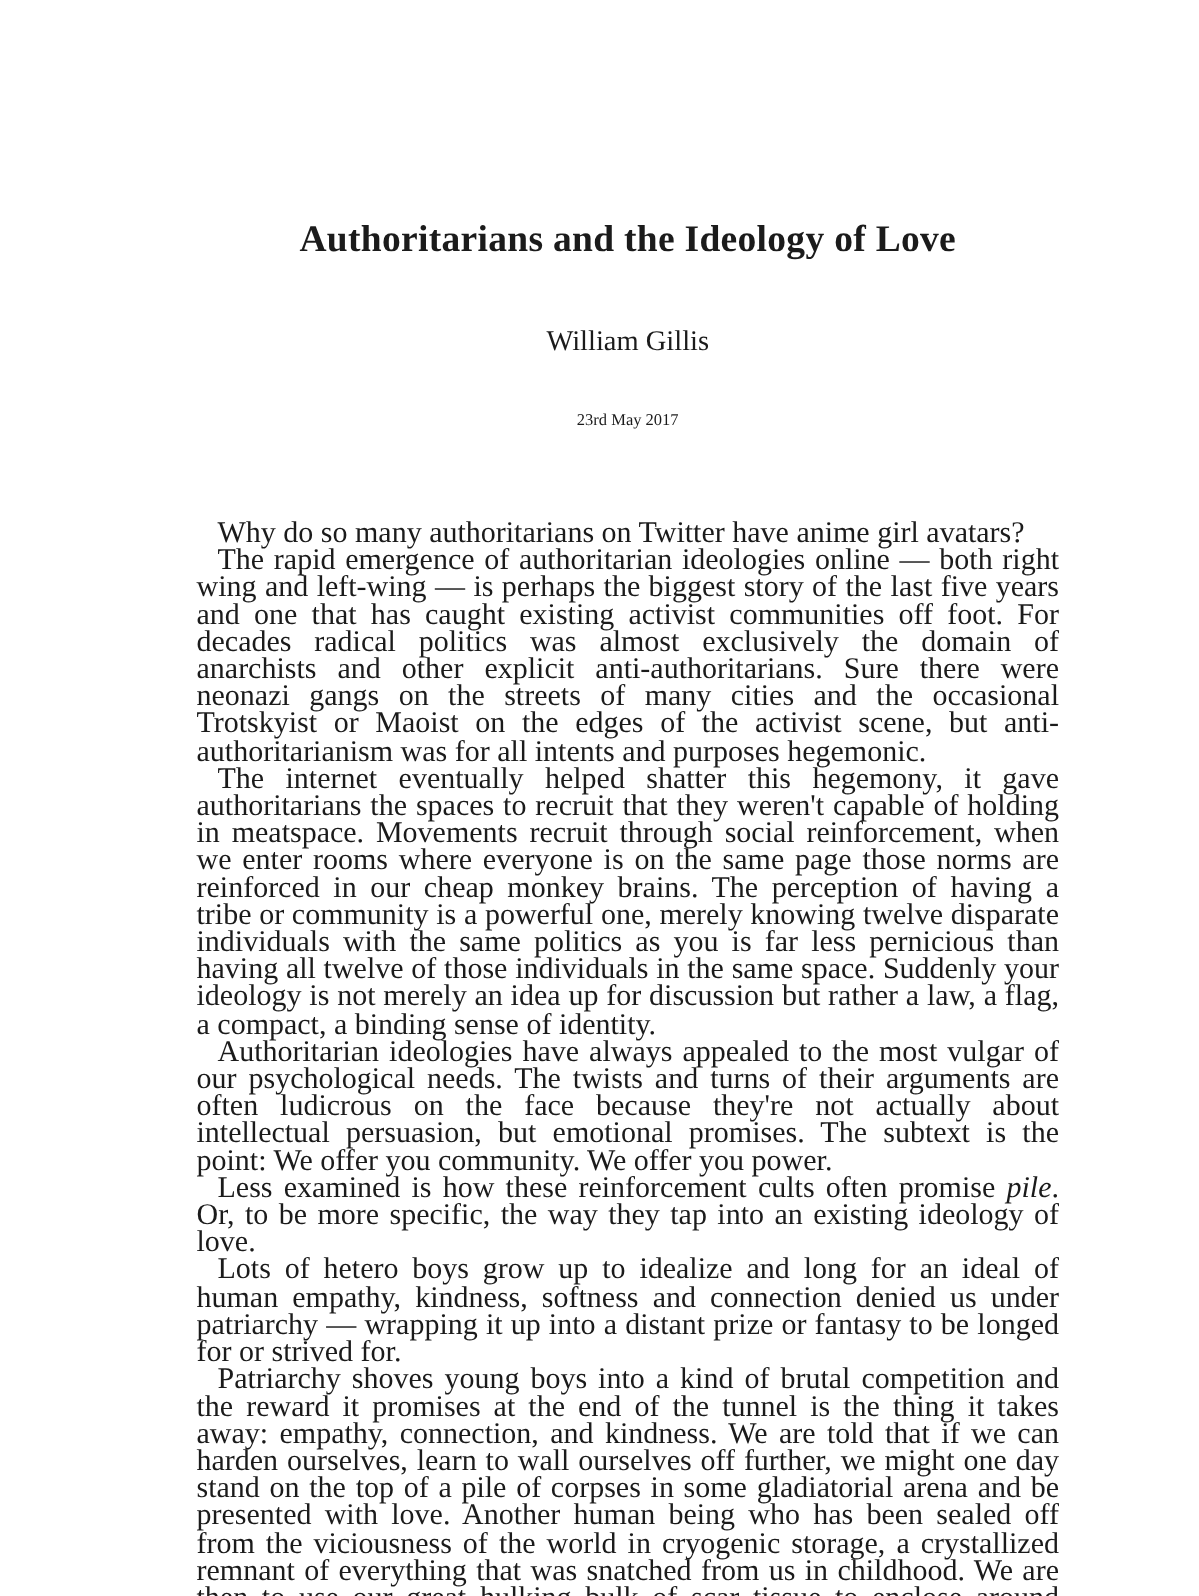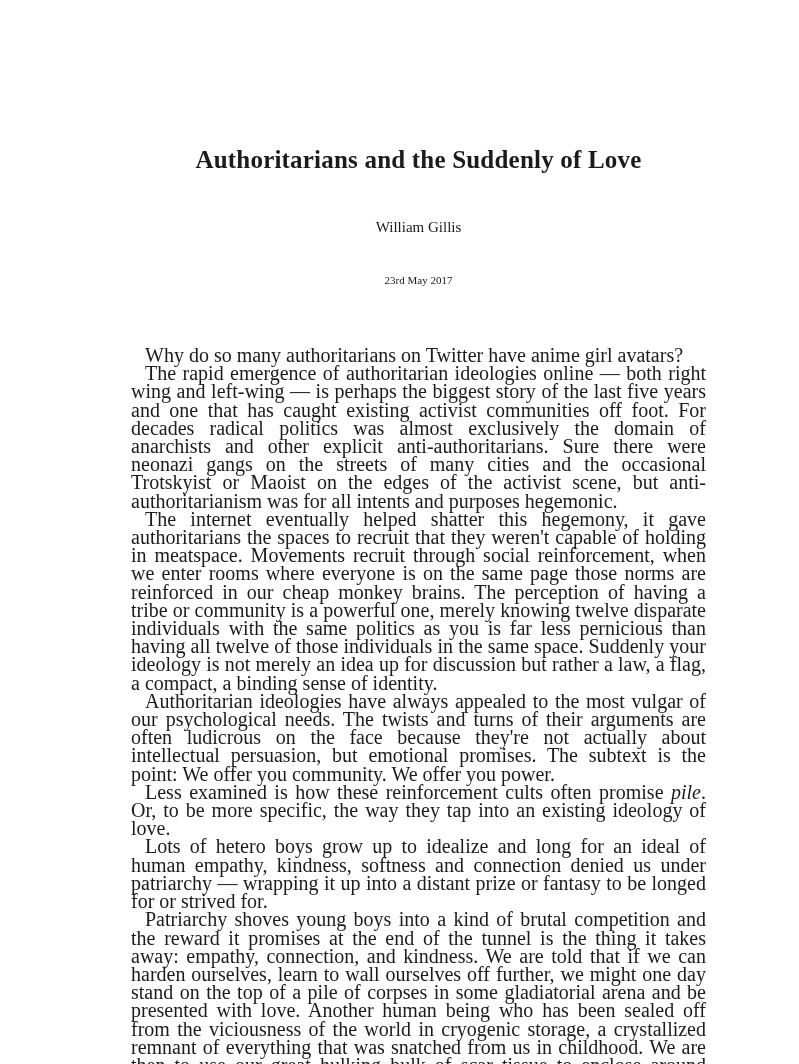--- a/index.html
+++ b/index.html
@@ -25,21 +25,21 @@
   .doc-title {
     margin: 146px 0 0 0;
     font-size: 25px;
     line-height: 27px;
     font-weight: 700;
     text-align: center;
     letter-spacing: 0.2px;
   }
   .doc-author {
     margin-top: 46px;
-    font-size: 15px;
+    font-size: 19px;
     line-height: 17px;
     text-align: center;
   }
   .doc-date {
     margin-top: 36px;
     font-size: 11px;
     line-height: 17px;
     text-align: center;
   }
   .doc-body {
@@ -55,21 +55,21 @@
   }
   .para em {
     font-style: italic;
   }
 </style>
 </head>
 <body>
 
 <div class="page">
   <div class="content">
-    <h1 class="doc-title">Authoritarians and the Suddenly of Love</h1>
+    <h1 class="doc-title">Authoritarians and the Ideology of Love</h1>
     <div class="doc-author">William Gillis</div>
     <div class="doc-date">23rd May 2017</div>
     <div class="doc-body">
         <p class="para"><span>Why do so many authoritarians on Twitter have anime girl avatars?</span></p>
         <p class="para"><span>The rapid emergence of authoritarian ideologies online — both right wing and left-wing — is perhaps the biggest story of the last five years and one that has caught existing activist communities off foot. For decades radical politics was almost exclusively the domain of anarchists and other explicit anti-authoritarians. Sure there were neonazi gangs on the streets of many cities and the occasional Trotskyist or Maoist on the edges of the activist scene, but anti-authoritarianism was for all intents and purposes hegemonic.</span></p>
         <p class="para"><span>The internet eventually helped shatter this hegemony, it gave authoritarians the spaces to recruit that they weren't capable of holding in meatspace. Movements recruit through social reinforcement, when we enter rooms where everyone is on the same page those norms are reinforced in our cheap monkey brains. The perception of having a tribe or community is a powerful one, merely knowing twelve disparate individuals with the same politics as you is far less pernicious than having all twelve of those individuals in the same space. Suddenly your ideology is not merely an idea up for discussion but rather a law, a flag, a compact, a binding sense of identity.</span></p>
         <p class="para"><span>Authoritarian ideologies have always appealed to the most vulgar of our psychological needs. The twists and turns of their arguments are often ludicrous on the face because they're not actually about intellectual persuasion, but emotional promises. The subtext is the point: We offer you community. We offer you power.</span></p>
         <p class="para"><span>Less examined is how these reinforcement cults often promise </span><em>pile</em><span>. Or, to be more specific, the way they tap into an existing ideology of love.</span></p>
         <p class="para"><span>Lots of hetero boys grow up to idealize and long for an ideal of human empathy, kindness, softness and connection denied us under patriarchy — wrapping it up into a distant prize or fantasy to be longed for or strived for.</span></p>
         <p class="para"><span>Patriarchy shoves young boys into a kind of brutal competition and the reward it promises at the end of the tunnel is the thing it takes away: empathy, connection, and kindness. We are told that if we can harden ourselves, learn to wall ourselves off further, we might one day stand on the top of a pile of corpses in some gladiatorial arena and be presented with love. Another human being who has been sealed off from the viciousness of the world in cryogenic storage, a crystallized remnant of everything that was snatched from us in childhood. We are then to use our great hulking bulk of scar tissue to enclose around them, to protect their small flower as</span></p>

